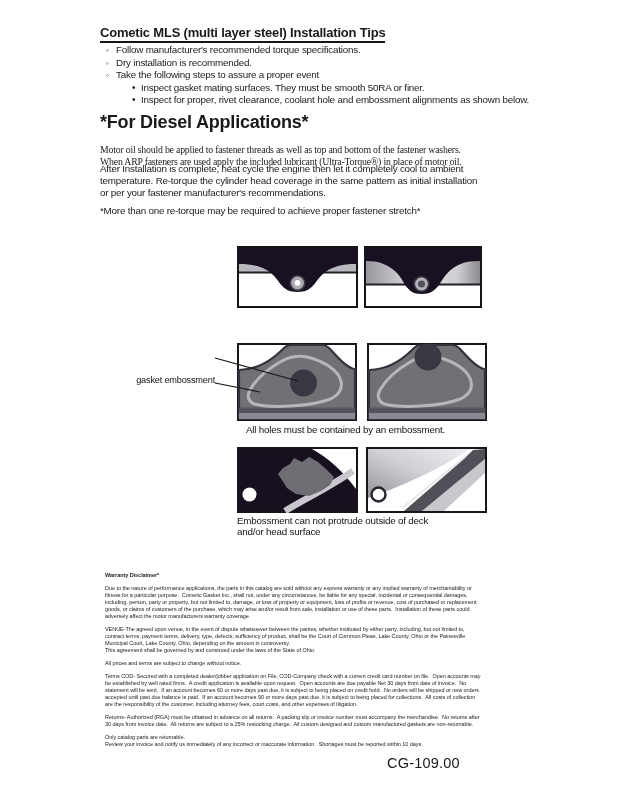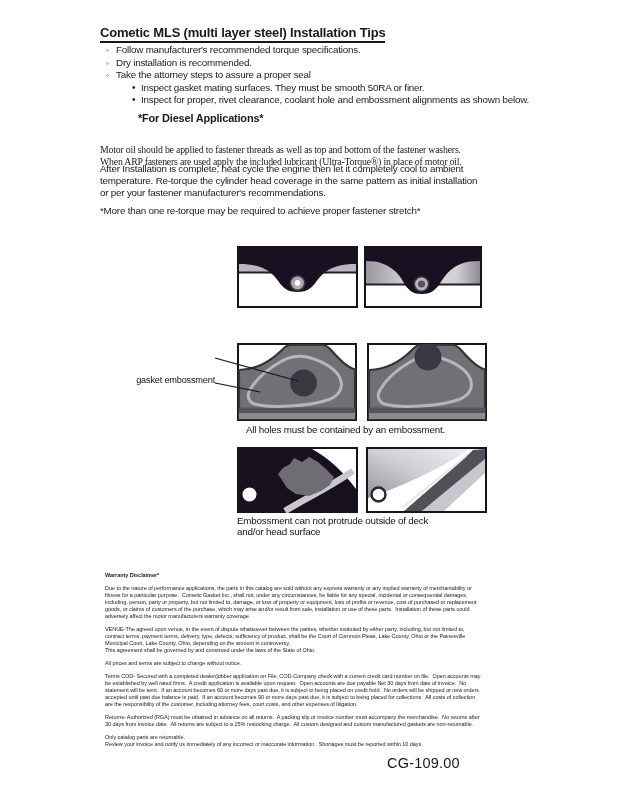--- a/index.html
+++ b/index.html
@@ -8,21 +8,21 @@
     font-family:"Liberation Sans", sans-serif;color:#1a1a1a;letter-spacing:-0.2px;
   }
   .title{
     position:absolute;left:100px;top:25px;font-size:13px;font-weight:bold;
     border-bottom:2px solid #15151a;padding-bottom:1px;white-space:nowrap;
   }
   .bullets{position:absolute;left:87px;top:44px;font-size:9.8px;line-height:12.5px;white-space:nowrap;margin-left:19px;}
   .b .m{display:inline-block;width:10px;font-size:8.5px;vertical-align:top;line-height:12.5px;}
   .b.sub{padding-left:26px;}
   .b.sub .m{width:9px;font-size:10px;}
-  .dheading{position:absolute;left:100px;top:112px;font-size:11px;font-weight:bold;white-space:nowrap;margin-left:38px;}
+  .dheading{position:absolute;left:100px;top:112px;font-size:18px;font-weight:bold;white-space:nowrap;}
   .dpara{position:absolute;left:100px;font-size:9.8px;line-height:12.2px;white-space:pre;}
   .dp1{top:144px;font-family:Liberation Serif, serif;} .dp2{top:163px;} .dnote{top:205px;}
   .dlabel{position:absolute;font-size:12.3px;text-align:center;color:#121217;white-space:nowrap;margin-top:20px;}
   .dbox{position:absolute;line-height:0;}
   .dcap{position:absolute;font-size:9.8px;line-height:11px;color:#121217;white-space:pre;}
   .callout{position:absolute;left:88px;width:127px;text-align:right;font-size:9.2px;line-height:10.8px;color:#121217;white-space:pre;}
   .co1{top:344px;} .co2{top:375px;}
   .callout-lines{position:absolute;left:88px;top:336px;z-index:5;}
   .legal{position:absolute;left:105px;top:572px;width:480px;font-size:5.5px;line-height:7px;color:#1c1c1c;letter-spacing:-0.05px;}
   .legal .lh{font-weight:bold;margin:0 0 6px 0;}
@@ -33,21 +33,21 @@
 </head>
 <body>
 
 <div class="page">
 
   <div class="title">Cometic MLS (multi layer steel) Installation Tips</div>
 
   <div class="bullets">
     <div class="b"><span class="m">◦</span><span>Follow manufacturer's recommended torque specifications.</span></div>
     <div class="b"><span class="m">◦</span><span>Dry installation is recommended.</span></div>
-    <div class="b"><span class="m">◦</span><span>Take the attorney steps to assure a proper seal</span></div>
+    <div class="b"><span class="m">◦</span><span>Take the following steps to assure a proper event</span></div>
     <div class="b sub"><span class="m">•</span><span>Inspect gasket mating surfaces.  They must be smooth 50RA or finer.</span></div>
     <div class="b sub"><span class="m">•</span><span>Inspect for proper, rivet clearance, coolant hole and embossment alignments as shown below.</span></div>
   </div>
 
   <div class="dheading">*For Diesel Applications*</div>
   <div class="dpara dp1">Motor oil should be applied to fastener threads as well as top and bottom of the fastener washers.
 When ARP fasteners are used apply the included lubricant (Ultra-Torque®) in place of motor oil.</div>
   <div class="dpara dp2">After Installation is complete, heat cycle the engine then let it completely cool to ambient
 temperature. Re-torque the cylinder head coverage in the same pattern as initial installation
 or per your fastener manufacturer's recommendations.</div>

